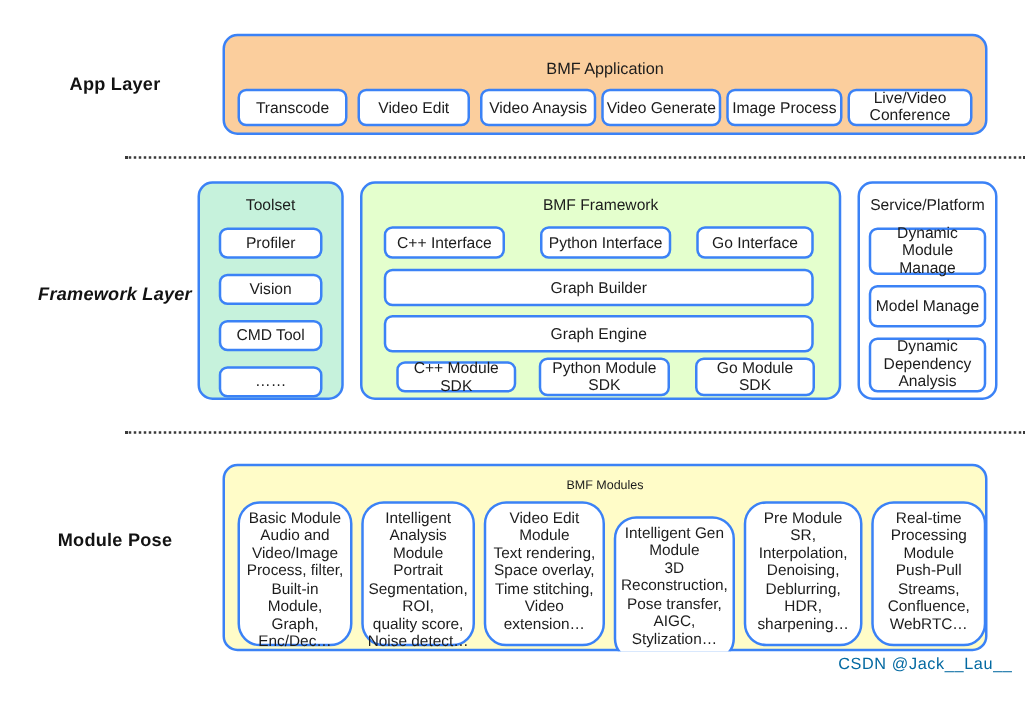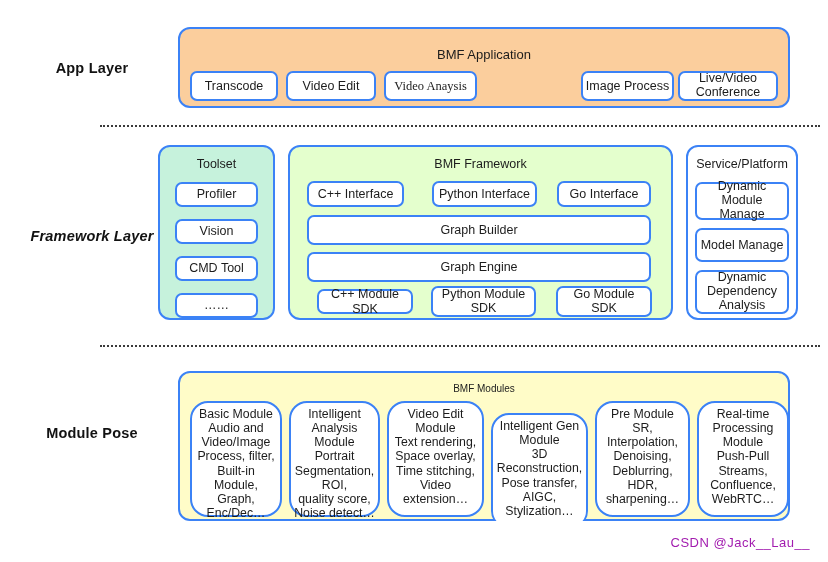--- a/index.html
+++ b/index.html
@@ -145,23 +145,23 @@
     left: 178px; top: 371px; width: 612px; height: 150px;
     border-radius: 12px;
     overflow: hidden;
     pointer-events: none;
   }
 
   
   #watermark {
     position: absolute;
     right: 18px;
-    bottom: 12px;
+    bottom: 24px;
     font-size: 13px;
-    color: #a21caf;
+    color: #0369a1;
     letter-spacing: 0.5px;
     user-select: none;
   }
 </style>
 </head>
 <body>
 
 <div class="diagram">
 
   <div class="layer-label" id="label-app">App Layer</div>
@@ -169,21 +169,22 @@
   <div class="layer-label" id="label-module">Module Pose</div>
 
   <div class="separator" id="sep-1"></div>
   <div class="separator" id="sep-2"></div>
 
   <div class="node" id="app-container">
     <div id="app-title">BMF Application</div>
   </div>
   <div class="node app-item" style="left:190px; width:88px;">Transcode</div>
   <div class="node app-item" style="left:286px; width:90px;">Video Edit</div>
-  <div class="node app-item" style="left:384px; width:93px;font-family:Liberation Serif, serif;">Video Anaysis</div>
+  <div class="node app-item" style="left:384px; width:93px;">Video Anaysis</div>
+  <div class="node app-item" style="left:481px; width:96px;">Video Generate</div>
   <div class="node app-item" style="left:581px; width:93px;">Image Process</div>
   <div class="node app-item" style="left:678px; width:100px; white-space:pre-line; line-height:1.1;">Live/Video
 Conference</div>
 
   <div class="node" id="toolset-container">
     <div id="toolset-title">Toolset</div>
   </div>
   <div class="node toolset-item" style="top:182px;">Profiler</div>
   <div class="node toolset-item" style="top:219px;">Vision</div>
   <div class="node toolset-item" style="top:256px;">CMD Tool</div>

